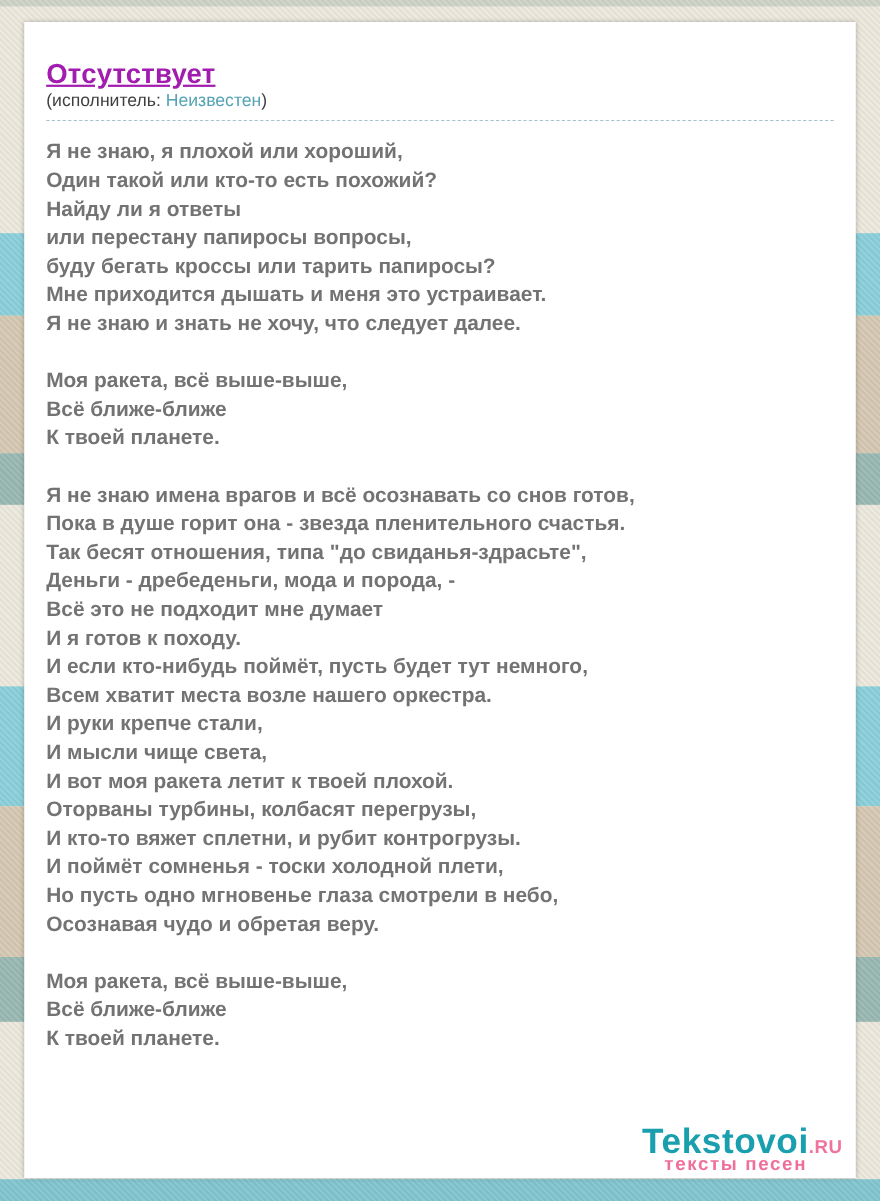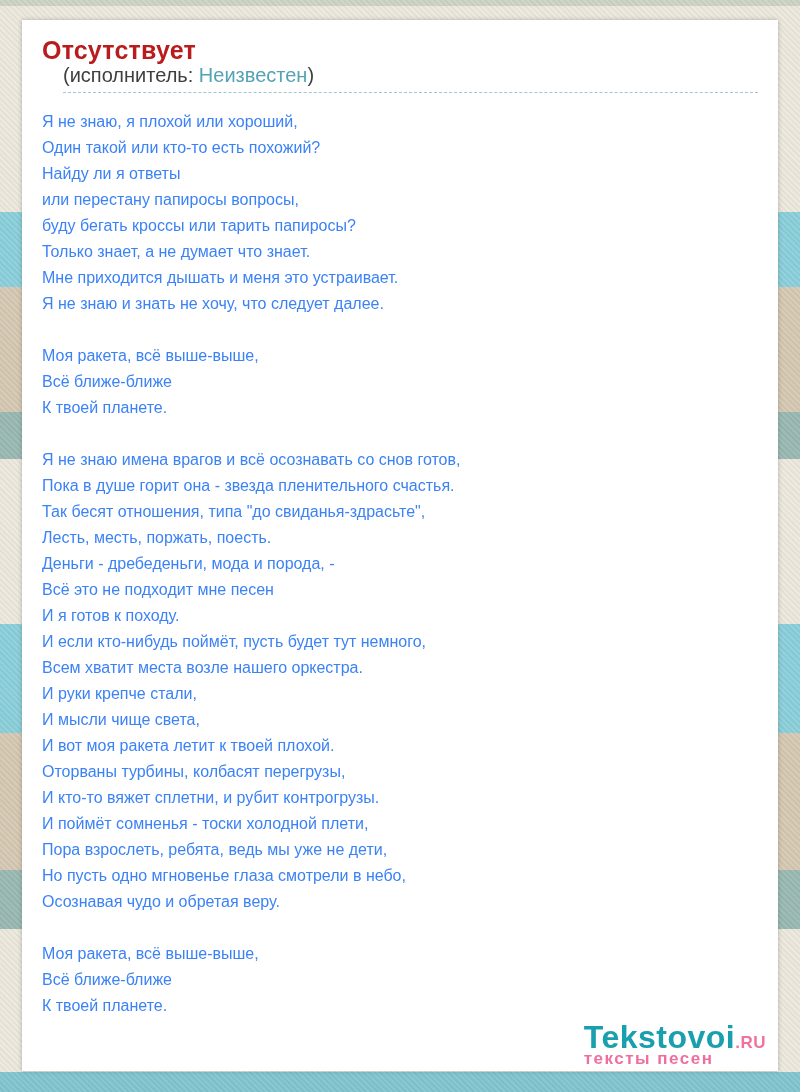--- a/index.html
+++ b/index.html
@@ -24,47 +24,48 @@
   
   #card {
     position: absolute; left: 22px; top: 20px;
     width: 756px; height: 1051px;
     background: #ffffff;
     box-shadow: 0 0 4px rgba(60,60,60,0.35);
     padding: 0 20px;
   }
 
   .page-title {
-    margin-top: 15px;
+    margin-top: 32px;
     font-size: 25px; font-weight: bold;
-    color: #b91c1c;
+    color: #a21caf;
     line-height: 1.2;
     letter-spacing: 0.2px;
+    text-decoration: underline;
   }
   .artist-line {
-    font-size: 20px; color: #3f3f3f;
+    font-size: 16px; color: #3f3f3f;
     line-height: 20px;
     padding-bottom: 7px;
     border-bottom: 1px dashed #a6c4d0;
-    margin-left: 21px;
   }
   .artist-link { color: #53a3b4; text-decoration: none; cursor: pointer; }
 
   .lyrics {
     margin-top: 16px;
-    font-size: 16px; line-height: 26px;
-    color: #3b82f6;
+    font-size: 19px; line-height: 26px;
+    color: #737373;
+    font-weight: bold;
   }
   .stanza { margin-bottom: 26px; }
   .lyric-line { white-space: pre-wrap; }
 
   
   .logo-block {
     position: absolute; right: 12px; bottom: 4px;
-    text-align: left;
+    text-align: center;
     text-decoration: none;
     line-height: 1;
   }
   .logo-main {
     font-size: 32px; font-weight: bold;
     color: #1a9fae; letter-spacing: 0.5px;
   }
   .logo-domain {
     font-size: 17px; font-weight: bold;
     color: #f0739e; letter-spacing: 0.5px;
@@ -101,46 +102,43 @@
 
     <div class="artist-line"><span>(исполнитель: </span><a class="artist-link">Неизвестен</a><span>)</span></div>
 
     <div class="lyrics" id="lyrics">
         <div class="stanza">
           <div class="lyric-line">Я не знаю, я плохой или хороший,</div>
           <div class="lyric-line">Один такой или кто-то есть похожий?</div>
           <div class="lyric-line">Найду ли я ответы</div>
           <div class="lyric-line">или перестану папиросы вопросы,</div>
           <div class="lyric-line">буду бегать кроссы или тарить папиросы?</div>
-          <div class="lyric-line">Только знает, а не думает что знает.</div>
           <div class="lyric-line">Мне приходится дышать и меня это устраивает.</div>
           <div class="lyric-line">Я не знаю и знать не хочу, что следует далее.</div>
         </div>
         <div class="stanza">
           <div class="lyric-line">Моя ракета, всё выше-выше,</div>
           <div class="lyric-line">Всё ближе-ближе</div>
           <div class="lyric-line">К твоей планете.</div>
         </div>
         <div class="stanza">
           <div class="lyric-line">Я не знаю имена врагов и всё осознавать со снов готов,</div>
           <div class="lyric-line">Пока в душе горит она - звезда пленительного счастья.</div>
           <div class="lyric-line">Так бесят отношения, типа "до свиданья-здрасьте",</div>
-          <div class="lyric-line">Лесть, месть, поржать, поесть.</div>
           <div class="lyric-line">Деньги - дребеденьги, мода и порода, -</div>
-          <div class="lyric-line">Всё это не подходит мне песен</div>
+          <div class="lyric-line">Всё это не подходит мне думает</div>
           <div class="lyric-line">И я готов к походу.</div>
           <div class="lyric-line">И если кто-нибудь поймёт, пусть будет тут немного,</div>
           <div class="lyric-line">Всем хватит места возле нашего оркестра.</div>
           <div class="lyric-line">И руки крепче стали,</div>
           <div class="lyric-line">И мысли чище света,</div>
           <div class="lyric-line">И вот моя ракета летит к твоей плохой.</div>
           <div class="lyric-line">Оторваны турбины, колбасят перегрузы,</div>
           <div class="lyric-line">И кто-то вяжет сплетни, и рубит контрогрузы.</div>
           <div class="lyric-line">И поймёт сомненья - тоски холодной плети,</div>
-          <div class="lyric-line">Пора взрослеть, ребята, ведь мы уже не дети,</div>
           <div class="lyric-line">Но пусть одно мгновенье глаза смотрели в небо,</div>
           <div class="lyric-line">Осознавая чудо и обретая веру.</div>
         </div>
         <div class="stanza">
           <div class="lyric-line">Моя ракета, всё выше-выше,</div>
           <div class="lyric-line">Всё ближе-ближе</div>
           <div class="lyric-line">К твоей планете.</div>
         </div>
       </div>
 

